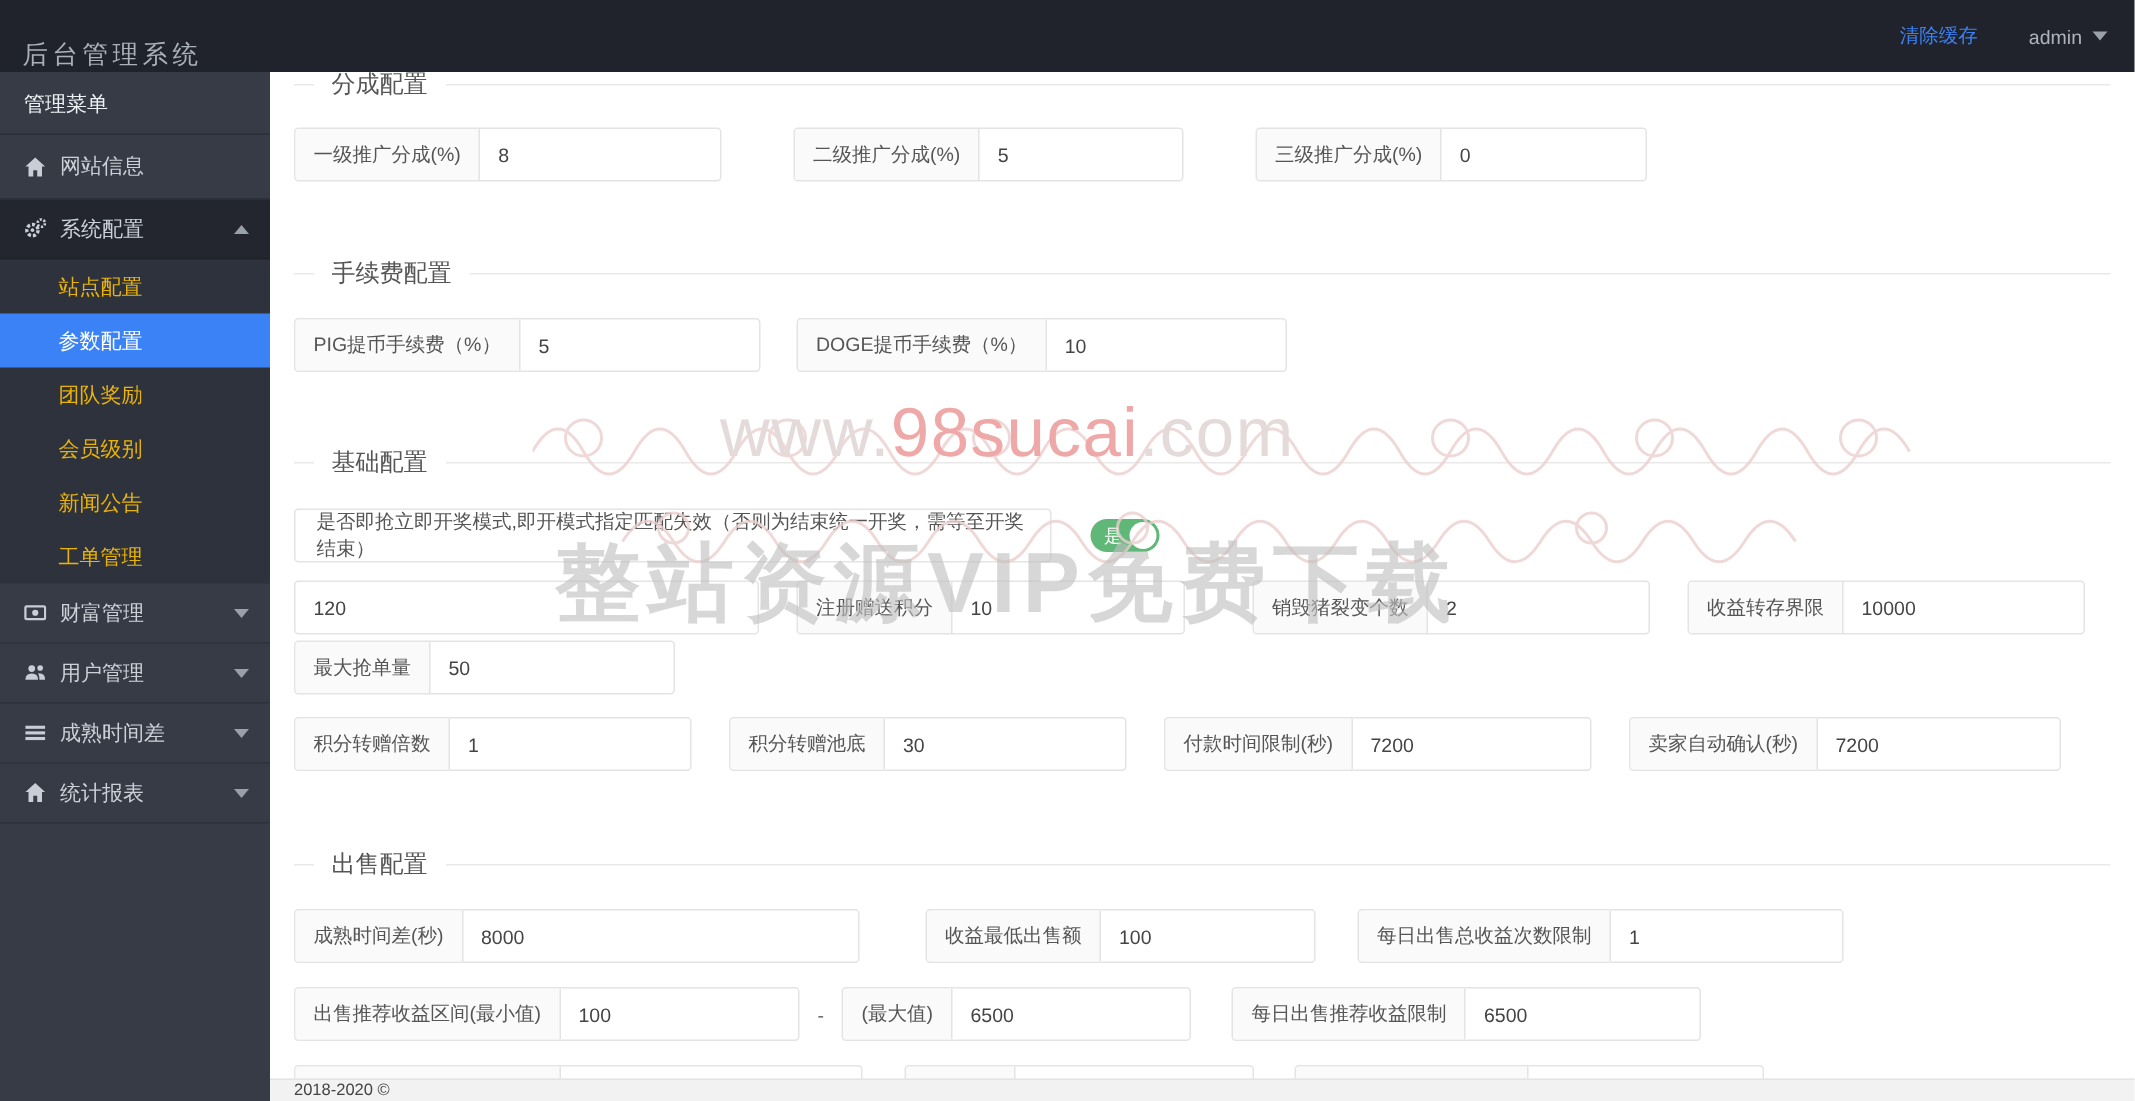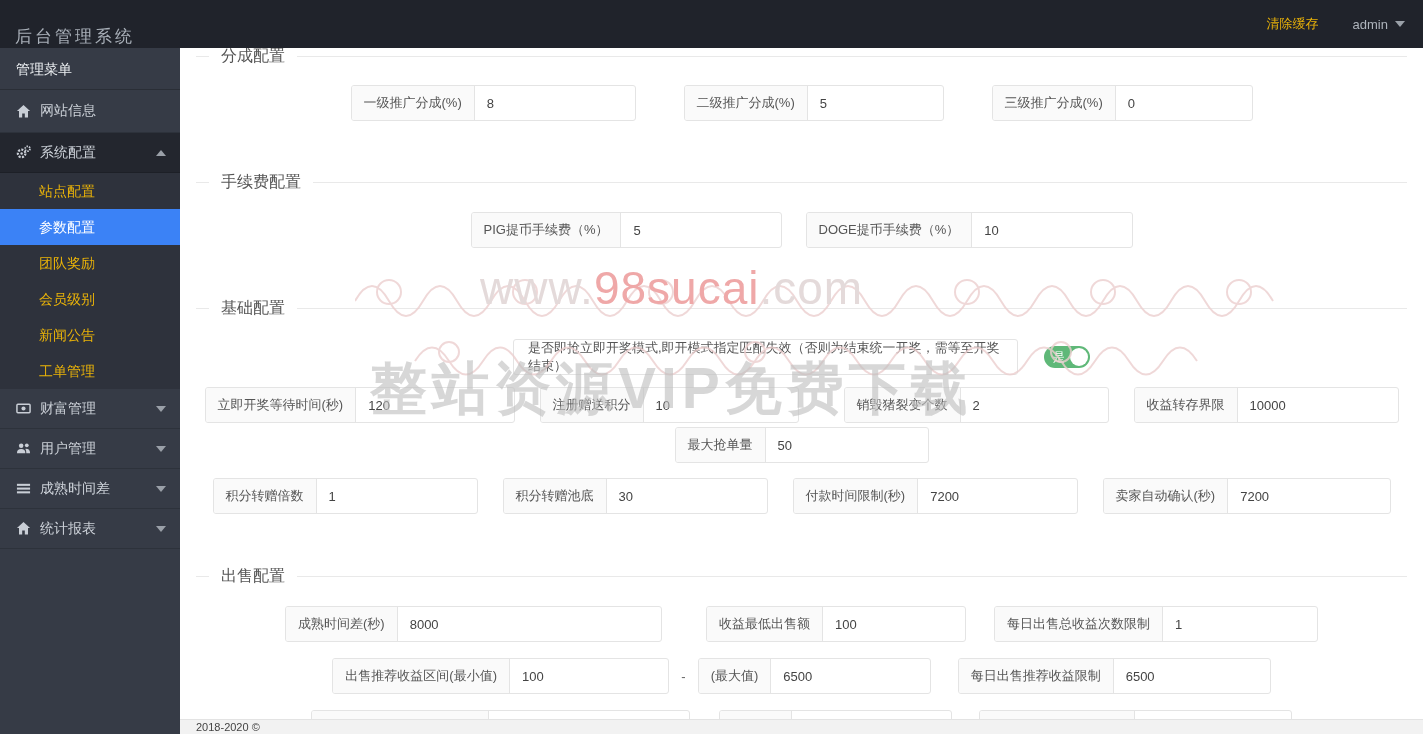--- a/index.html
+++ b/index.html
@@ -5,21 +5,21 @@
   * { margin:0; padding:0; box-sizing:border-box; }
   html,body { width:1423px; height:734px; overflow:hidden; background:#fff;
               font-family:"Liberation Sans","DejaVu Sans",sans-serif; }
 
   
   .navbar { position:absolute; top:0; left:0; width:1423px; height:48px;
             background:#20232b; z-index:60; display:flex; align-items:flex-end; }
   .brand { color:#a9b0b9; font-size:17px; letter-spacing:3px; padding-left:15px; }
   .nav-right { position:absolute; right:18px; top:0; height:48px;
                display:flex; align-items:center; gap:34px; }
-  .nav-link { color:#eab308; font-size:13px; cursor:pointer;font-family:Liberation Mono, monospace; }
+  .nav-link { color:#3b82f6; font-size:13px; cursor:pointer;font-family:Liberation Mono, monospace; }
   .nav-user { color:#aeb4bc; font-size:13px; cursor:pointer; display:flex; align-items:center; gap:7px; }
   .caret-down { width:0; height:0; border-left:5px solid transparent;
                 border-right:5px solid transparent; border-top:6px solid #9aa0a8; display:inline-block; }
   .caret-up   { width:0; height:0; border-left:5px solid transparent;
                 border-right:5px solid transparent; border-bottom:6px solid #9aa0a8; display:inline-block; }
 
   
   .sidebar { position:absolute; top:48px; left:0; width:180px; height:686px;
              background:#363b46; z-index:50; }
   .menu-head { height:42px; line-height:42px; padding-left:16px; color:#eef1f4;
@@ -35,21 +35,21 @@
               font-size:14px; cursor:pointer; }
   .sub-item.active { background:#3b82f6; color:#fff; }
   .s-item.h40 { height:40px; }
 
   
   .main { position:absolute; top:48px; left:180px; width:1243px; height:686px;
           background:#fff; overflow:hidden; }
   .content { padding:0 16px; margin-top:-2px; }
   fieldset.sect { border:0; border-top:1px solid #e9e9e9; }
   fieldset.sect legend { margin-left:13px; padding:0 12px; font-size:16px; color:#555; }
-  .frow { display:flex; align-items:center;justify-content:center; }
+  .frow { display:flex; align-items:center; }
   .ig { display:flex; align-items:stretch; height:36px; border:1px solid #e4e4e4;
         border-radius:3px; background:#fff; overflow:hidden; }
   .ig .lab { display:flex; align-items:center; padding:0 12px; background:#fafafa;
              border-right:1px solid #e4e4e4; font-size:13px; color:#555; white-space:nowrap; }
   .ig input { border:0; outline:0; flex:1; min-width:0; padding:0 12px;
               font-size:13px; color:#444; background:transparent; }
   .plainbox { display:flex; align-items:center; height:36px; border:1px solid #e4e4e4;
               border-radius:3px; padding:0 14px; font-size:13px; color:#555; }
   .switch { width:46px; height:22px; border-radius:11px; background:#5FB878;
             position:relative; cursor:pointer; flex:0 0 auto; }
@@ -199,21 +199,20 @@
         <span>是否即抢立即开奖模式,即开模式指定匹配失效（否则为结束统一开奖，需等至开奖结束）</span>
       </div>
       <div class="switch" style="margin-left:26px;">
         <span class="sw-txt">是</span>
         <span class="knob"></span>
       </div>
     </div>
 
     <div class="frow" style="margin-top:12px;">
       <div class="ig" style="width:310px;margin-right:25px;">
-        <span class="lab">立即开奖等待时间(秒)</span>
         <input value="120" style="">
       </div>
       <div class="ig" style="width:259px;margin-right:45px;">
         <span class="lab">注册赠送积分</span>
         <input value="10" style="">
       </div>
       <div class="ig" style="width:265px;margin-right:25px;">
         <span class="lab">销毁猪裂变个数</span>
         <input value="2" style="">
       </div>

